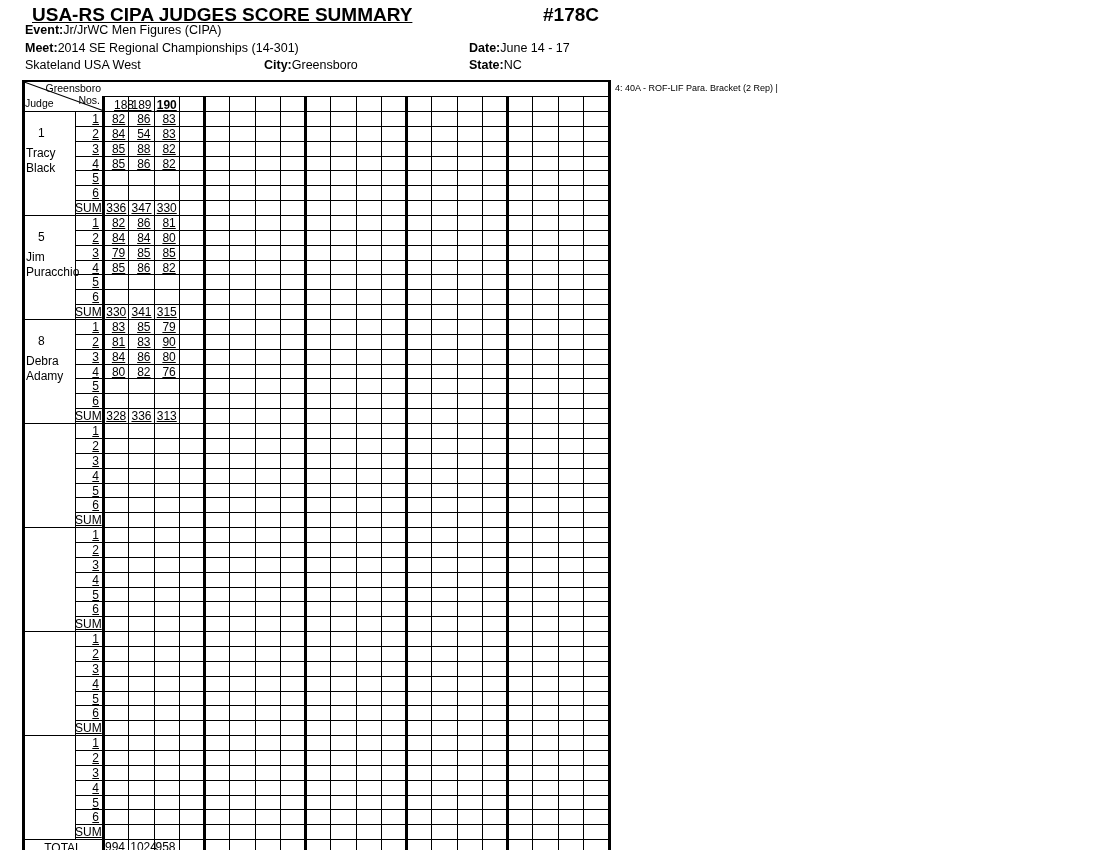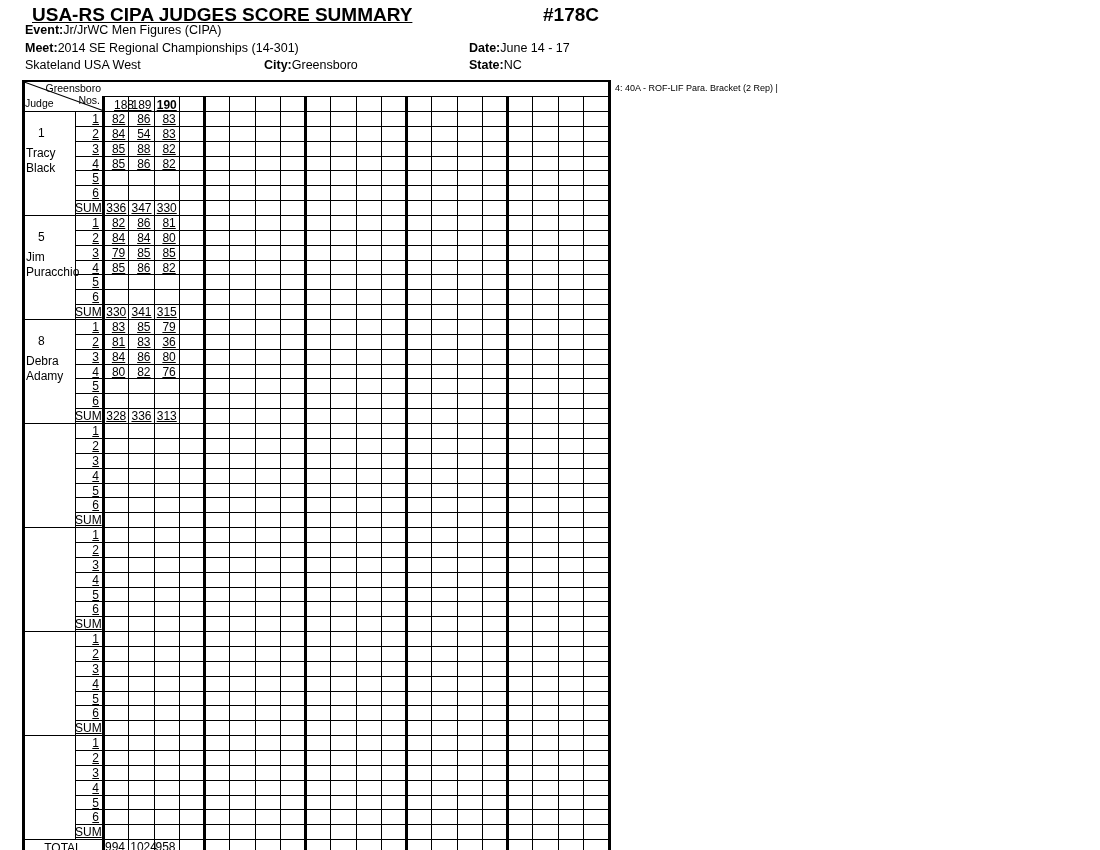--- a/index.html
+++ b/index.html
@@ -151,21 +151,21 @@
       <div>Puracchio</div>
     </div>
     <div class="cell-text ul" style="left: 52px; top: 241px; width: 24px; text-align: right;">1</div>
     <div class="cell-text ul" style="left: 80px; top: 241px; width: 22.25px;">83</div>
     <div class="cell-text ul" style="left: 105.25px; top: 241px; width: 22.25px;">85</div>
     <div class="cell-text ul" style="left: 130.5px; top: 241px; width: 22.25px;">79</div>
     <div class="hline" style="left: 52px; width: 535px; top: 254px;"></div>
     <div class="cell-text ul" style="left: 52px; top: 256px; width: 24px; text-align: right;">2</div>
     <div class="cell-text ul" style="left: 80px; top: 256px; width: 22.25px;">81</div>
     <div class="cell-text ul" style="left: 105.25px; top: 256px; width: 22.25px;">83</div>
-    <div class="cell-text ul" style="left: 130.5px; top: 256px; width: 22.25px;">36</div>
+    <div class="cell-text ul" style="left: 130.5px; top: 256px; width: 22.25px;">90</div>
     <div class="hline" style="left: 52px; width: 535px; top: 269px;"></div>
     <div class="cell-text ul" style="left: 52px; top: 271px; width: 24px; text-align: right;">3</div>
     <div class="cell-text ul" style="left: 80px; top: 271px; width: 22.25px;">84</div>
     <div class="cell-text ul" style="left: 105.25px; top: 271px; width: 22.25px;">86</div>
     <div class="cell-text ul" style="left: 130.5px; top: 271px; width: 22.25px;">80</div>
     <div class="hline" style="left: 52px; width: 535px; top: 284px;"></div>
     <div class="cell-text ul" style="left: 52px; top: 286px; width: 24px; text-align: right;">4</div>
     <div class="cell-text ul" style="left: 80px; top: 286px; width: 22.25px;">80</div>
     <div class="cell-text ul" style="left: 105.25px; top: 286px; width: 22.25px;">82</div>
     <div class="cell-text ul" style="left: 130.5px; top: 286px; width: 22.25px;">76</div>

